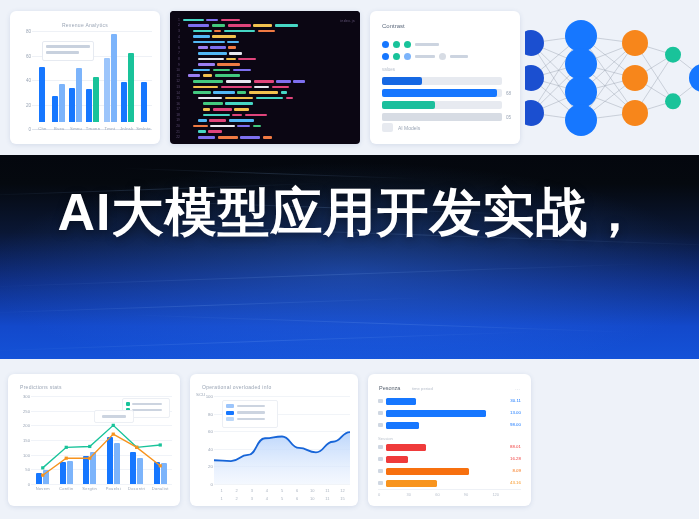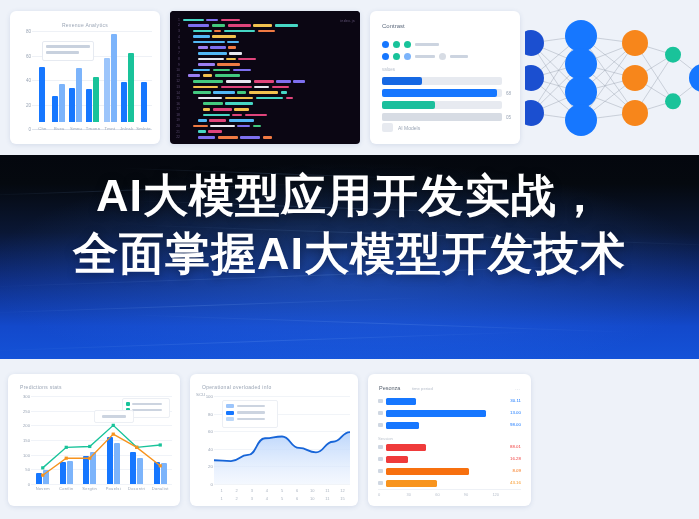--- a/index.html
+++ b/index.html
@@ -69,22 +69,22 @@
   .banner{
     position:absolute;left:0;top:155px;width:699px;height:204px;
     background:linear-gradient(180deg,#04070e 0%,#05090f 14%,#0a1735 38%,#0f2f86 62%,#1349cb 84%,#1452d8 100%);
     overflow:hidden;
   }
   .banner-glow{position:absolute;left:50%;top:58%;width:760px;height:230px;transform:translate(-50%,-50%);
     background:radial-gradient(ellipse at center,rgba(60,130,255,.30) 0%,rgba(30,80,220,0) 68%);}
   .banner-lines{position:absolute;inset:0;opacity:.20;}
   .banner-lines i{position:absolute;height:1px;background:linear-gradient(90deg,rgba(120,170,255,0),rgba(150,195,255,.8),rgba(120,170,255,0));}
   .title{
-    position:absolute;left:0;right:0;top:12px;text-align:center;color:#fff;
-    font-weight:700;font-size:45px;line-height:58px;letter-spacing:1px;
+    position:absolute;left:0;right:0;top:28px;text-align:center;color:#fff;
+    font-weight:700;font-size:52px;line-height:58px;letter-spacing:1px;
     text-shadow:0 2px 10px rgba(0,0,0,.35);
     font-family:"Liberation Sans","DejaVu Sans",sans-serif;
   }
   .title .l2{display:block;}
 
   
   .botstrip{position:absolute;left:0;top:359px;width:699px;height:160px;background:#eef2f9;}
 
   
   #card4{left:8px;top:15px;width:172px;height:132px;}
@@ -474,21 +474,20 @@
         <i style="top: 34px; left: -30px; width: 355px; transform: rotate(-2deg);"></i>
         <i style="top: 52px; left: 120px; width: 410px; transform: rotate(2deg);"></i>
         <i style="top: 150px; left: -30px; width: 465px; transform: rotate(-2deg);"></i>
         <i style="top: 168px; left: 120px; width: 520px; transform: rotate(2deg);"></i>
         <i style="top: 186px; left: -30px; width: 575px; transform: rotate(-2deg);"></i>
         <i style="top: 80px; left: 120px; width: 630px; transform: rotate(2deg);"></i>
         <i style="top: 120px; left: -30px; width: 685px; transform: rotate(-2deg);"></i>
       </div>
     <div class="title">
       <span class="l1">AI大模型应用开发实战，</span>
-      <span class="l2">全面掌握AI大模型开发技术</span>
     </div>
   </div>
 
   <div class="botstrip">
 
     <div class="card" id="card4">
       <div class="c4-title blur-txt">Predictions stats</div>
       <div class="c4-yaxis" id="c4y">
           <span style="top: 0px;">300</span>
           <span style="top: 14.6667px;">250</span>

